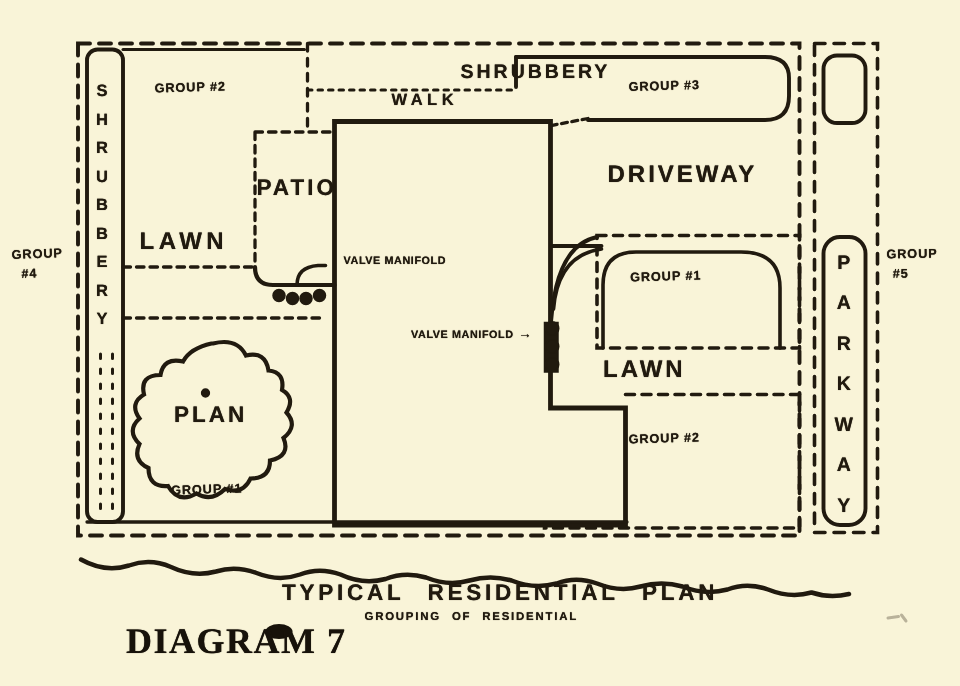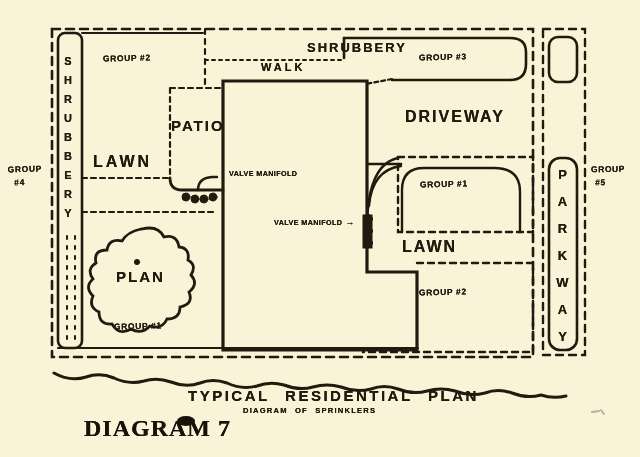--- a/index.html
+++ b/index.html
@@ -149,15 +149,15 @@
 
   <div class="lbl area" style="left:402px;top:238px;font-size:16px;">LAWN</div>
   <div class="lbl area" style="left:116px;top:268px;font-size:15px;">PLAN</div>
   <div class="lbl sm" style="left:419px;top:287px;">GROUP #2</div>
   <div class="lbl sm" style="left:114px;top:321px;">GROUP #1</div>
 
   <div class="lbl vtext vshrub">SHRUBBERY</div>
   <div class="lbl vtext vpark">PARKWAY</div>
 
   <div class="lbl title" style="left:188px;top:387px;">TYPICAL RESIDENTIAL PLAN</div>
-  <div class="lbl subtitle" style="left:243px;top:406px;">DIAGRAM OF SPRINKLERS</div>
+  <div class="lbl subtitle" style="left:243px;top:406px;">GROUPING OF RESIDENTIAL</div>
   <div class="lbl caption" style="left:56px;top:415px;margin-left:28px;">DIAGRAM 7</div>
 </div>
 
 </body></html>

